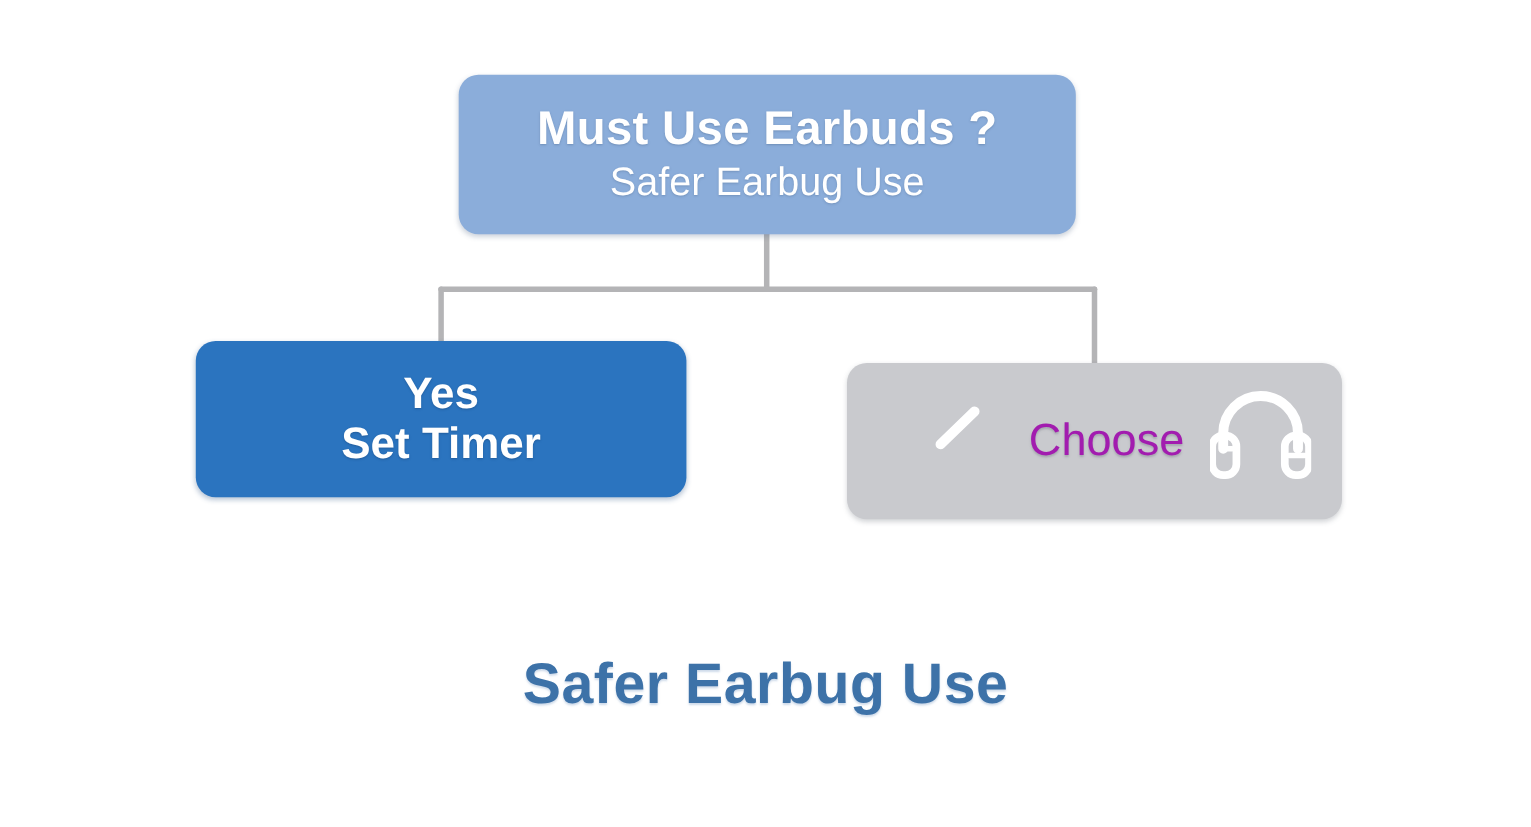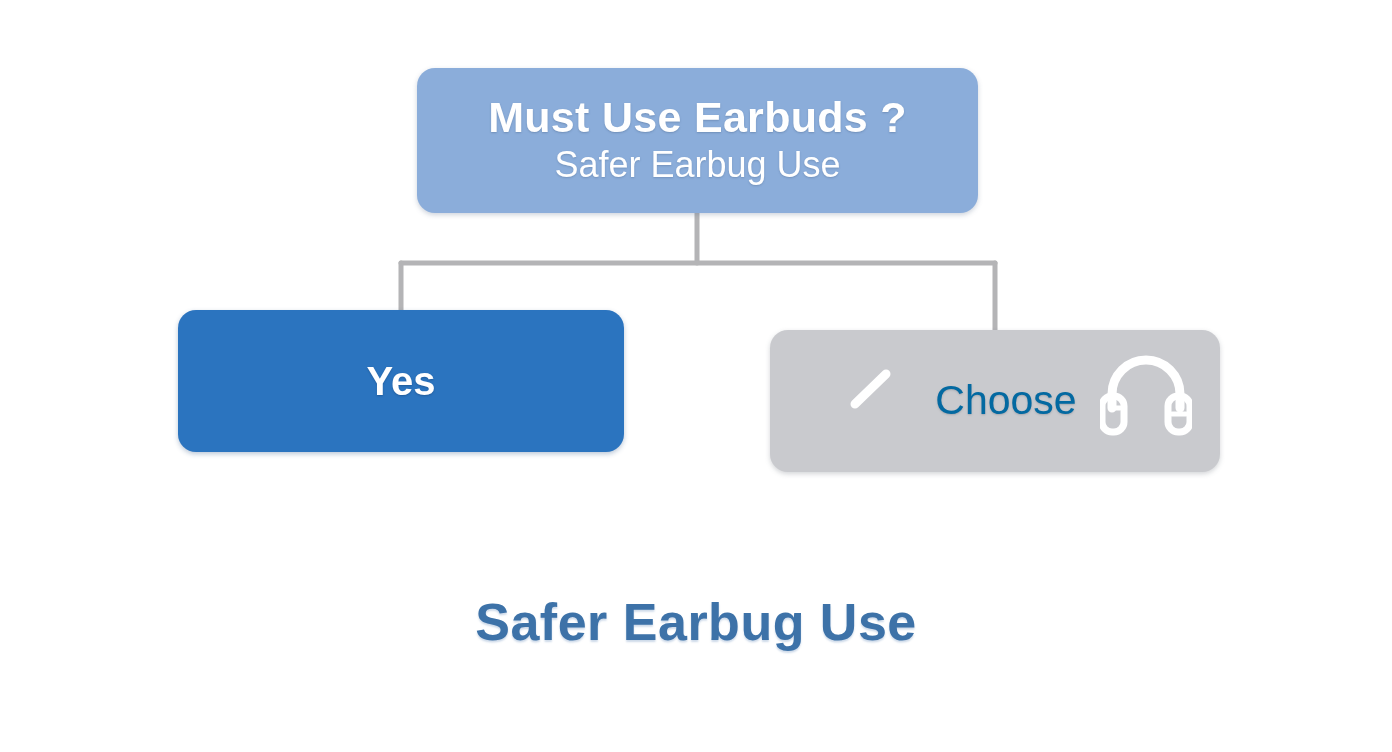--- a/index.html
+++ b/index.html
@@ -99,21 +99,21 @@
     height: 142px;
     background: #c9cace;
     box-shadow: 0 2px 5px rgba(110, 115, 125, 0.30);
   }
   .node-alt .alt-text {
     position: relative;
     z-index: 2;
     font-size: 41px;
     font-weight: normal;
     line-height: 1.10;
-    color: #0369a1;
+    color: #a21caf;
     text-shadow: 0 1px 2px rgba(120, 125, 135, 0.45);
     padding-left: 26px;
     padding-right: 4px;
   }
   .node-alt .alt-l1 { display: block; }
   .node-alt .alt-l2 { display: block; }
 
   
   .slash-icon {
     position: absolute;
@@ -162,20 +162,21 @@
     </g>
   </svg>
 
   <div class="node node-root">
     <div class="title">Must Use Earbuds ?</div>
     <div class="subtitle">Safer Earbug Use</div>
   </div>
 
   <div class="node node-yes">
     <div class="line1">Yes</div>
+    <div class="line2">Set Timer</div>
   </div>
 
   <div class="node node-alt">
 
     <svg class="slash-icon" viewBox="0 0 46 46" aria-hidden="true">
       <line x1="7" y1="38" x2="38" y2="8" stroke="#ffffff" stroke-width="9" stroke-linecap="round"></line>
     </svg>
 
     <svg class="headphone-icon" viewBox="0 0 92 86" aria-hidden="true">
       <path d="M 12 56 L 12 42 A 34 34 0 0 1 80 42 L 80 56" fill="none" stroke="#ffffff" stroke-width="9" stroke-linecap="round"></path>

